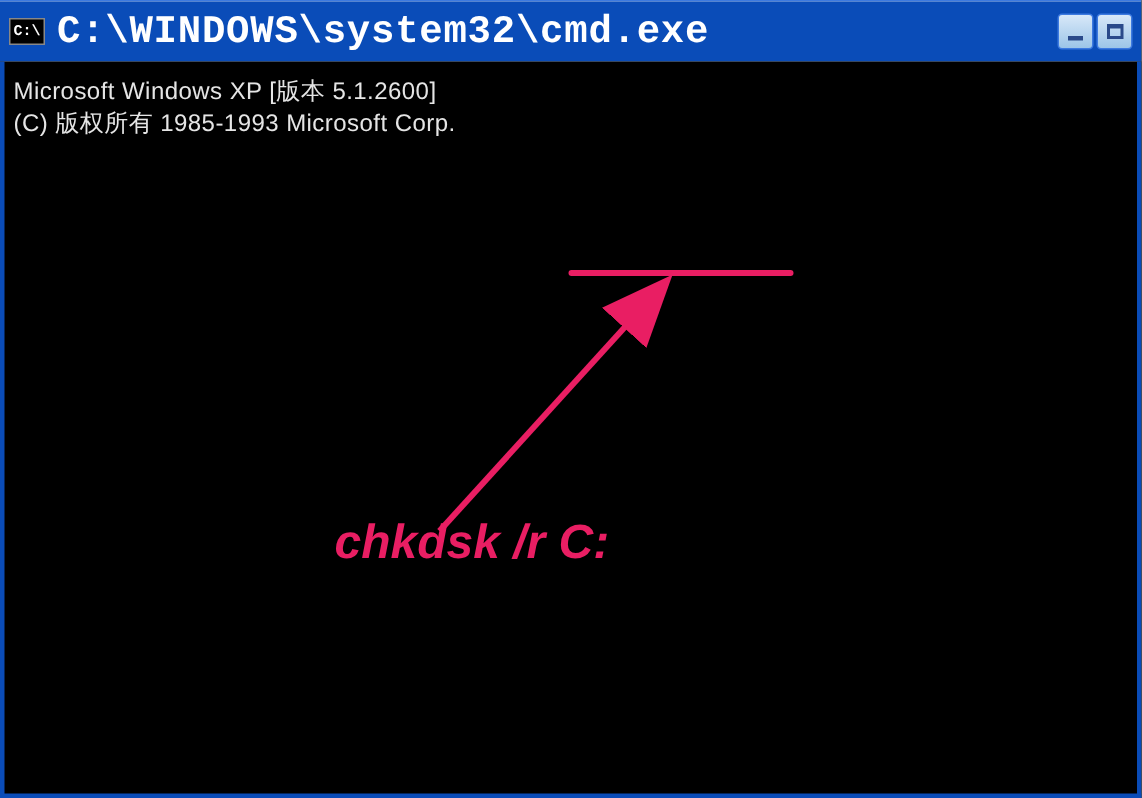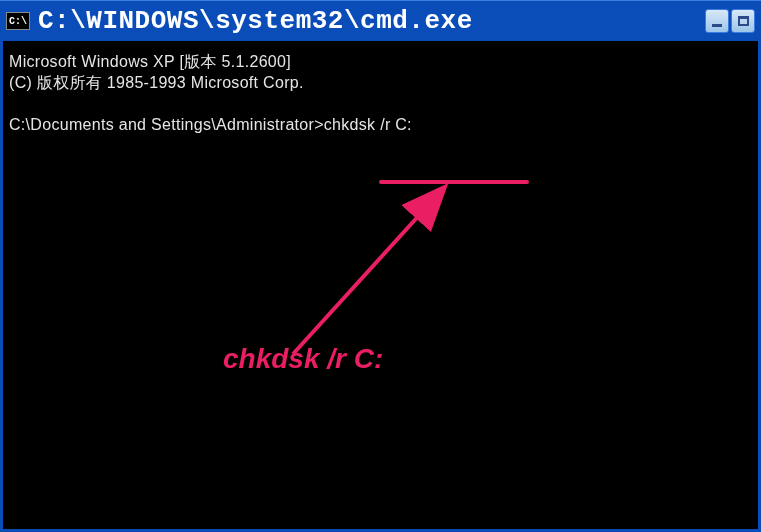--- a/index.html
+++ b/index.html
@@ -120,21 +120,21 @@
       width: 200px;
       height: 180px;
       pointer-events: none;
     }
     .annotation-text {
       position: absolute;
       left: 220px;
       top: 302px;
       color: #e91e63;
       font-family: Arial, sans-serif;
-      font-size: 28px;
+      font-size: 32px;
       font-weight: bold;
       font-style: italic;
     }
   </style>
 </head>
 <body>
 
 <div class="window">
   <div class="titlebar">
     <div class="titlebar-icon">
@@ -147,21 +147,20 @@
       </div>
       <div class="titlebar-button">
         <div class="maximize-box"></div>
       </div>
     </div>
   </div>
   <div class="console-area">
     <div class="console-line">Microsoft Windows XP [版本 5.1.2600]</div>
     <div class="console-line">(C) 版权所有 1985-1993 Microsoft Corp.</div>
     <div class="console-blank"></div>
-    <div class="console-line">C:\Documents and Settings\Administrator&gt;chkdsk /r C:</div>
 
     <div class="annotation-underline"></div>
     <svg class="annotation-arrow-svg" viewBox="0 0 200 180">
       <defs>
         <marker id="arrowhead" markerWidth="12" markerHeight="12" refX="10" refY="5" orient="auto">
           <polygon points="0 0, 12 5, 0 10" fill="#e91e63"></polygon>
         </marker>
       </defs>
       <line x1="10" y1="170" x2="160" y2="5" stroke="#e91e63" stroke-width="4" marker-end="url(#arrowhead)"></line>
     </svg>

